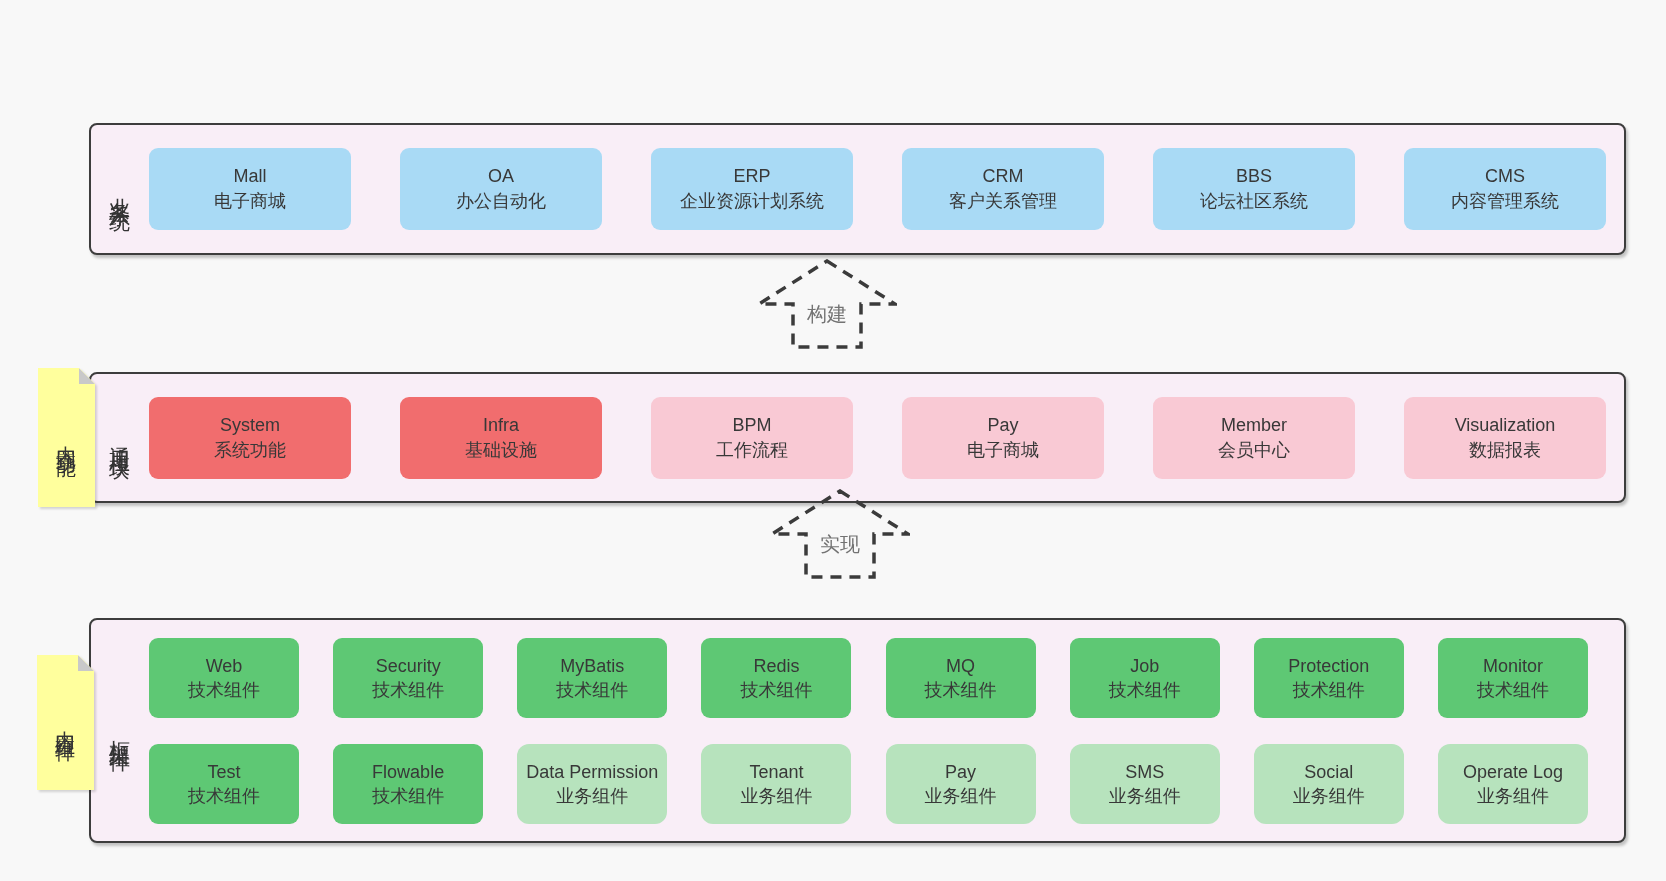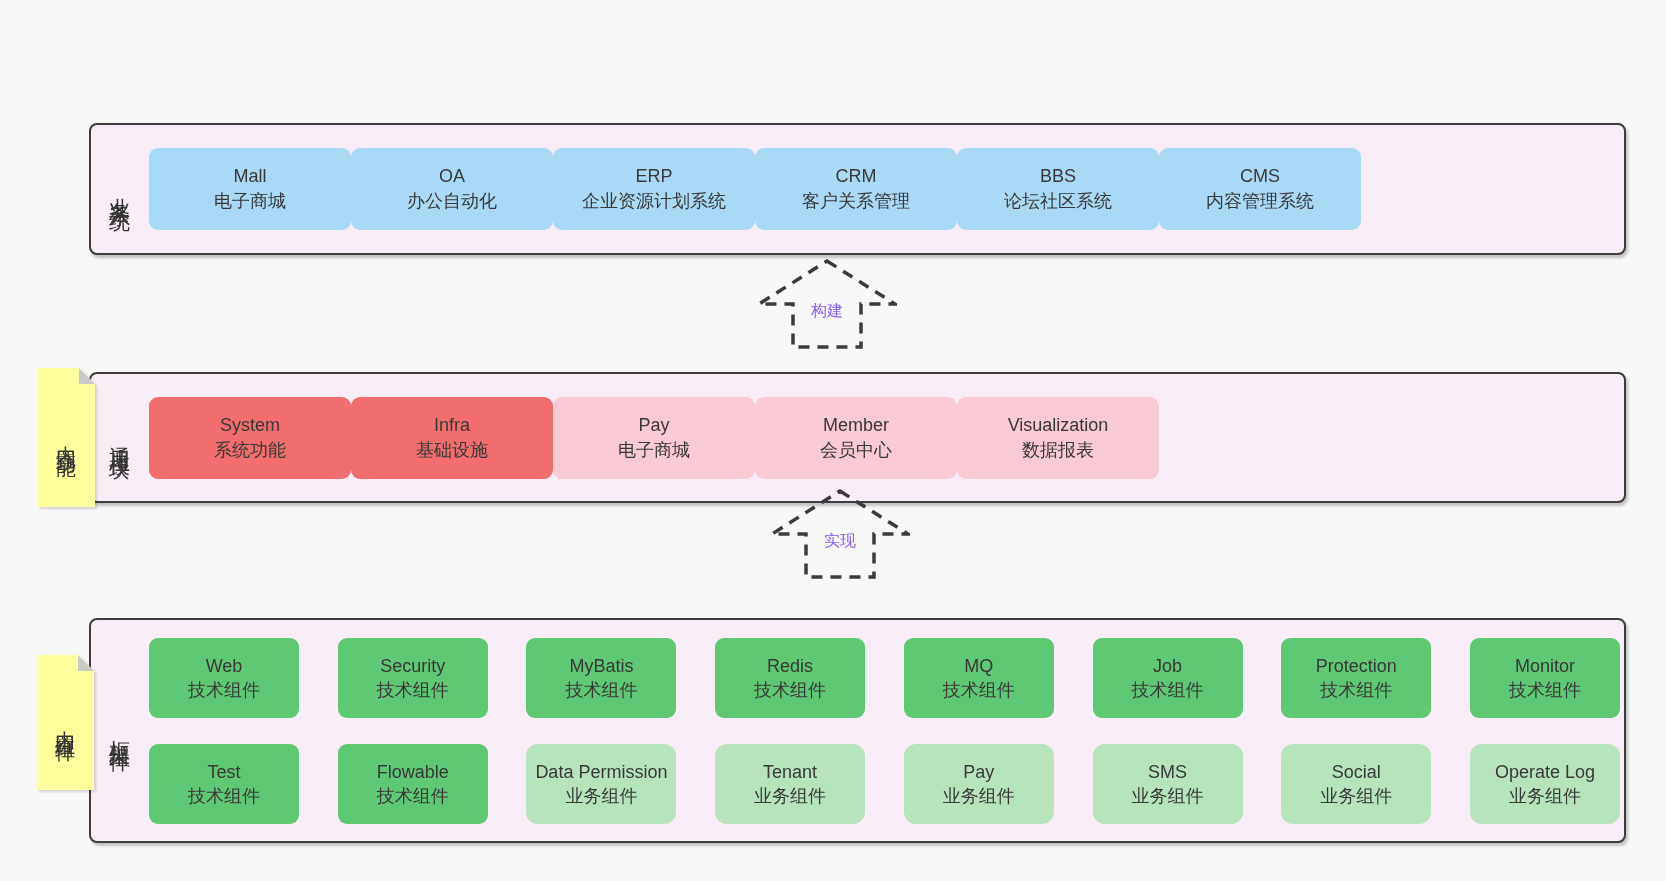--- a/index.html
+++ b/index.html
@@ -31,25 +31,25 @@
     width:58px;align-self:stretch;
     display:flex;align-items:center;justify-content:center;
     flex:none;
   }
   .vlabel{
     writing-mode:vertical-rl;text-orientation:upright;
     font-size:21px;letter-spacing:4px;color:#333;line-height:1;
     white-space:nowrap;
   }
   .boxes{
-    flex:1;display:flex;align-items:center;
+    flex:1;display:flex;justify-content:space-between;align-items:center;
     padding-right:18px;
   }
   .grid{
-    flex:1;display:flex;flex-direction:column;gap:26px;padding-right:4px;
+    flex:1;display:flex;flex-direction:column;gap:26px;padding-right:36px;
   }
   .grid-row{display:flex;justify-content:space-between;}
   .box{
     display:flex;flex-direction:column;align-items:center;justify-content:center;
     border-radius:9px;text-align:center;
     font-size:18px;line-height:25px;color:var(--text);
     padding:2px 4px;
   }
   .box-wide{width:202px;height:82px;}
   .box-sm{width:150px;height:80px;line-height:24px;}
@@ -78,21 +78,21 @@
   }
   .note .vlabel{font-size:20px;letter-spacing:4px;}
   .arrow{
     position:absolute;width:140px;height:90px;z-index:2;
   }
   .arrow-build{left:757px;top:259px;}
   .arrow-implement{left:770px;top:489px;}
   .arrow svg{display:block;width:100%;height:100%;}
   .arrow-label{
     position:absolute;left:50%;top:42px;transform:translateX(-50%);
-    font-size:16px;color:#8b5cf6;white-space:nowrap;
+    font-size:20px;color:#737373;white-space:nowrap;
     background:var(--background);padding:0 1px;
   }
 </style>
 </head>
 <body>
 
 <section class="layer layer-top">
   <div class="label-col">
     <div class="vlabel">业务系统</div>
   </div>
@@ -138,20 +138,24 @@
   <div class="boxes">
     <div class="box box-wide c-red">
       <div>System</div>
       <div>系统功能</div>
     </div>
     <div class="box box-wide c-red">
       <div>Infra</div>
       <div>基础设施</div>
     </div>
     <div class="box box-wide c-pink">
+      <div>BPM</div>
+      <div>工作流程</div>
+    </div>
+    <div class="box box-wide c-pink">
       <div>Pay</div>
       <div>电子商城</div>
     </div>
     <div class="box box-wide c-pink">
       <div>Member</div>
       <div>会员中心</div>
     </div>
     <div class="box box-wide c-pink">
       <div>Visualization</div>
       <div>数据报表</div>

